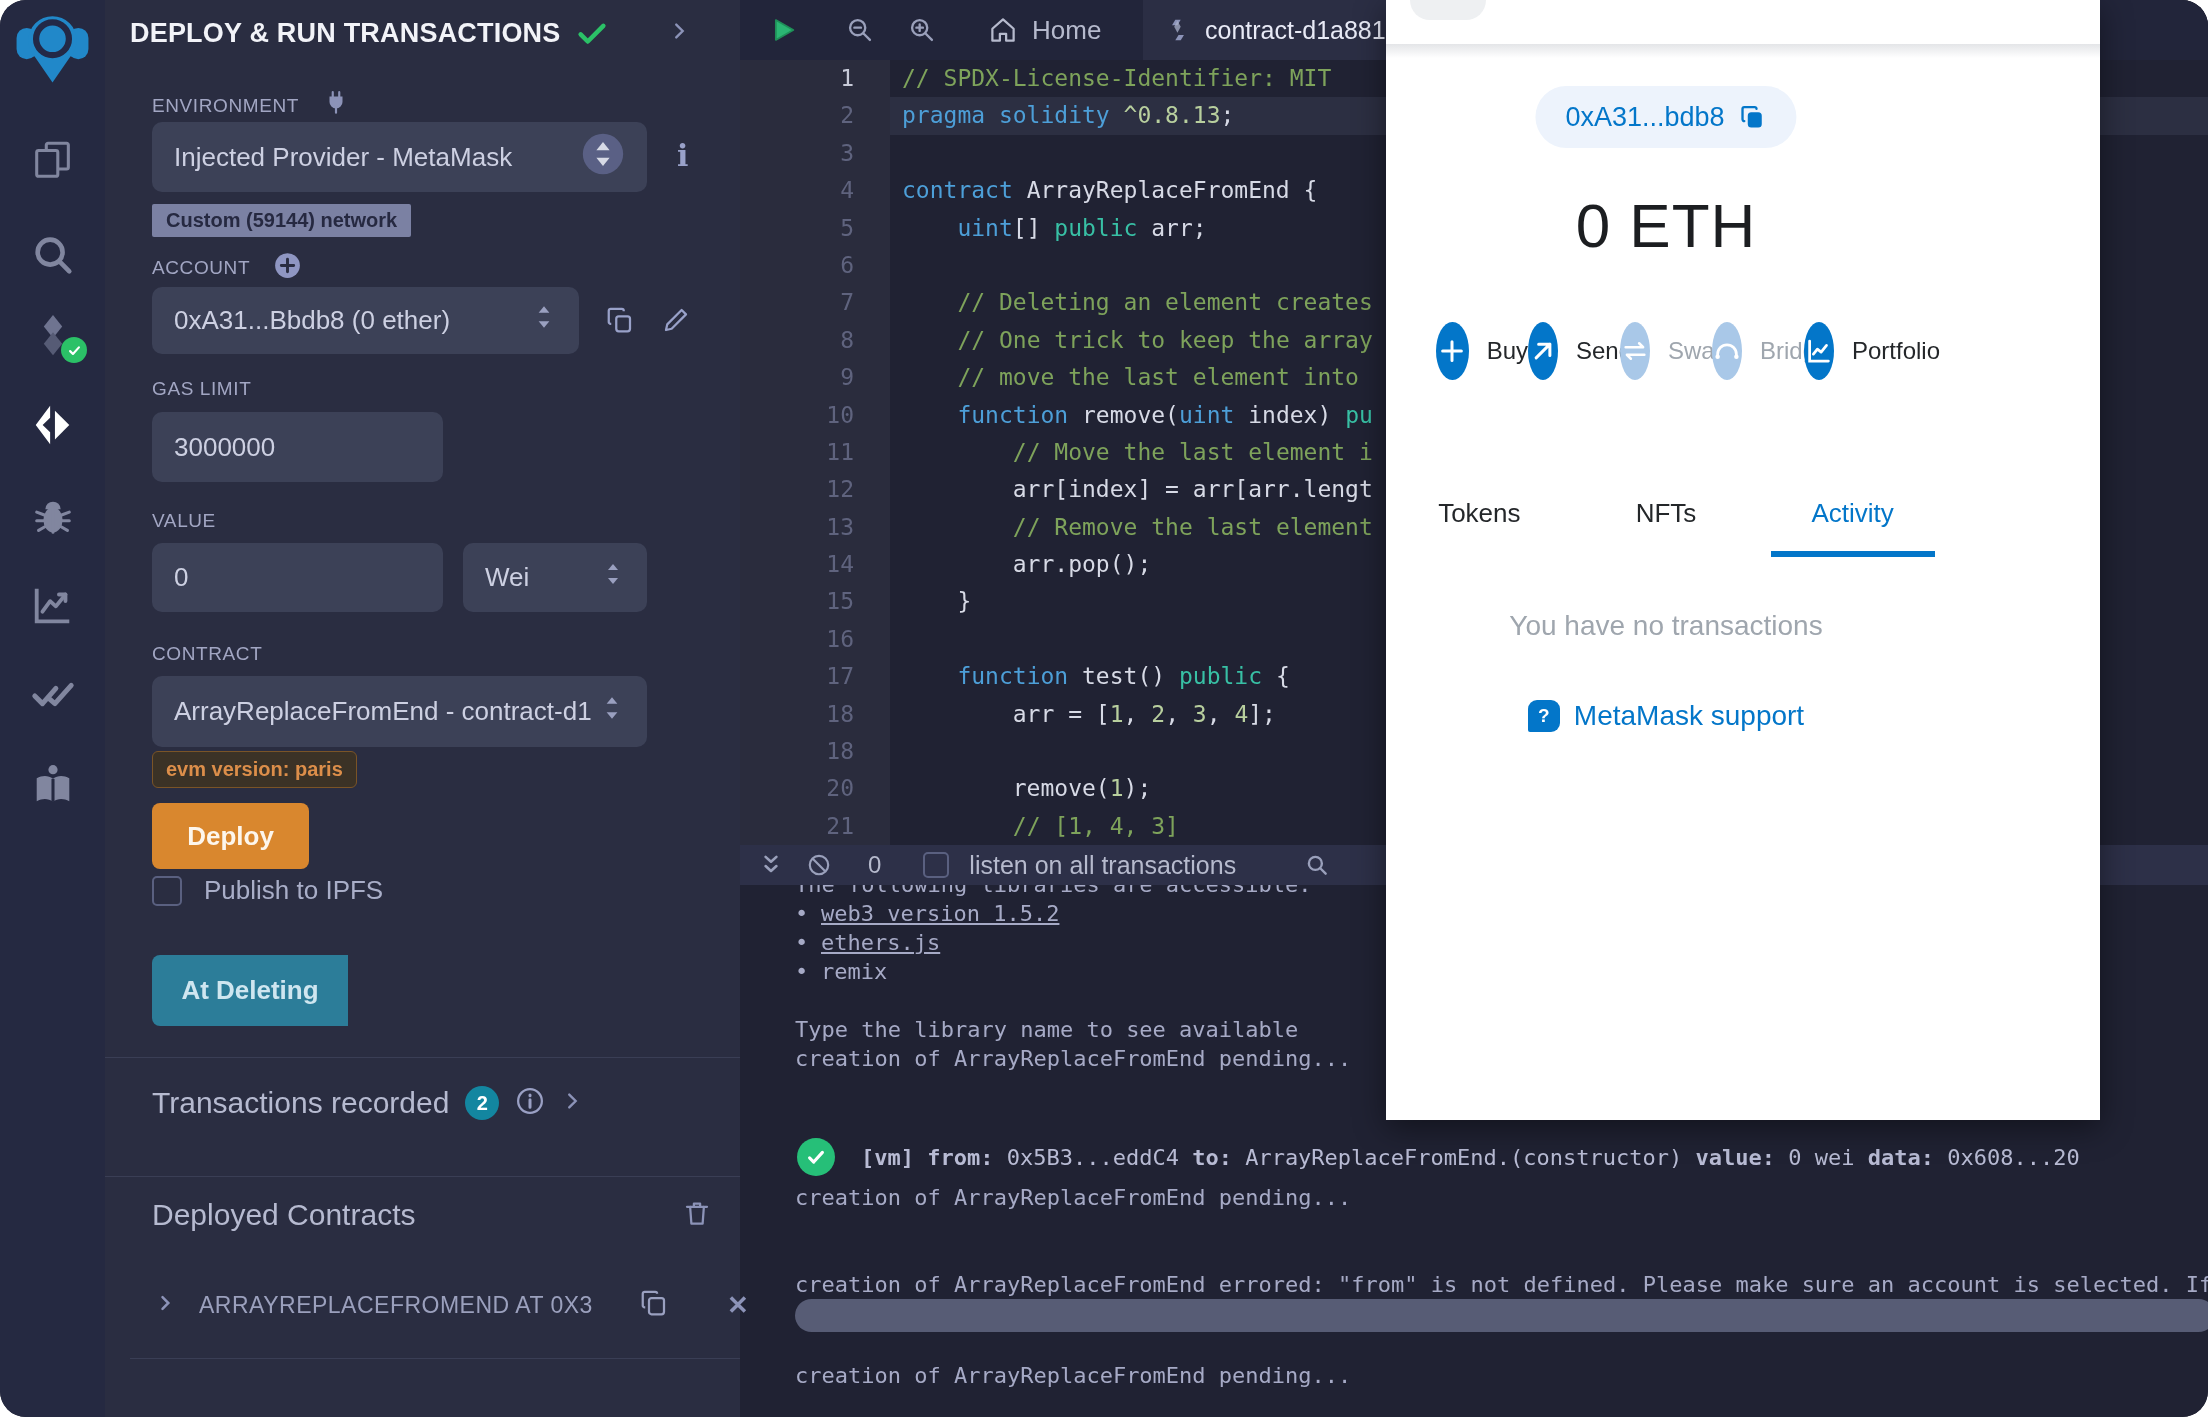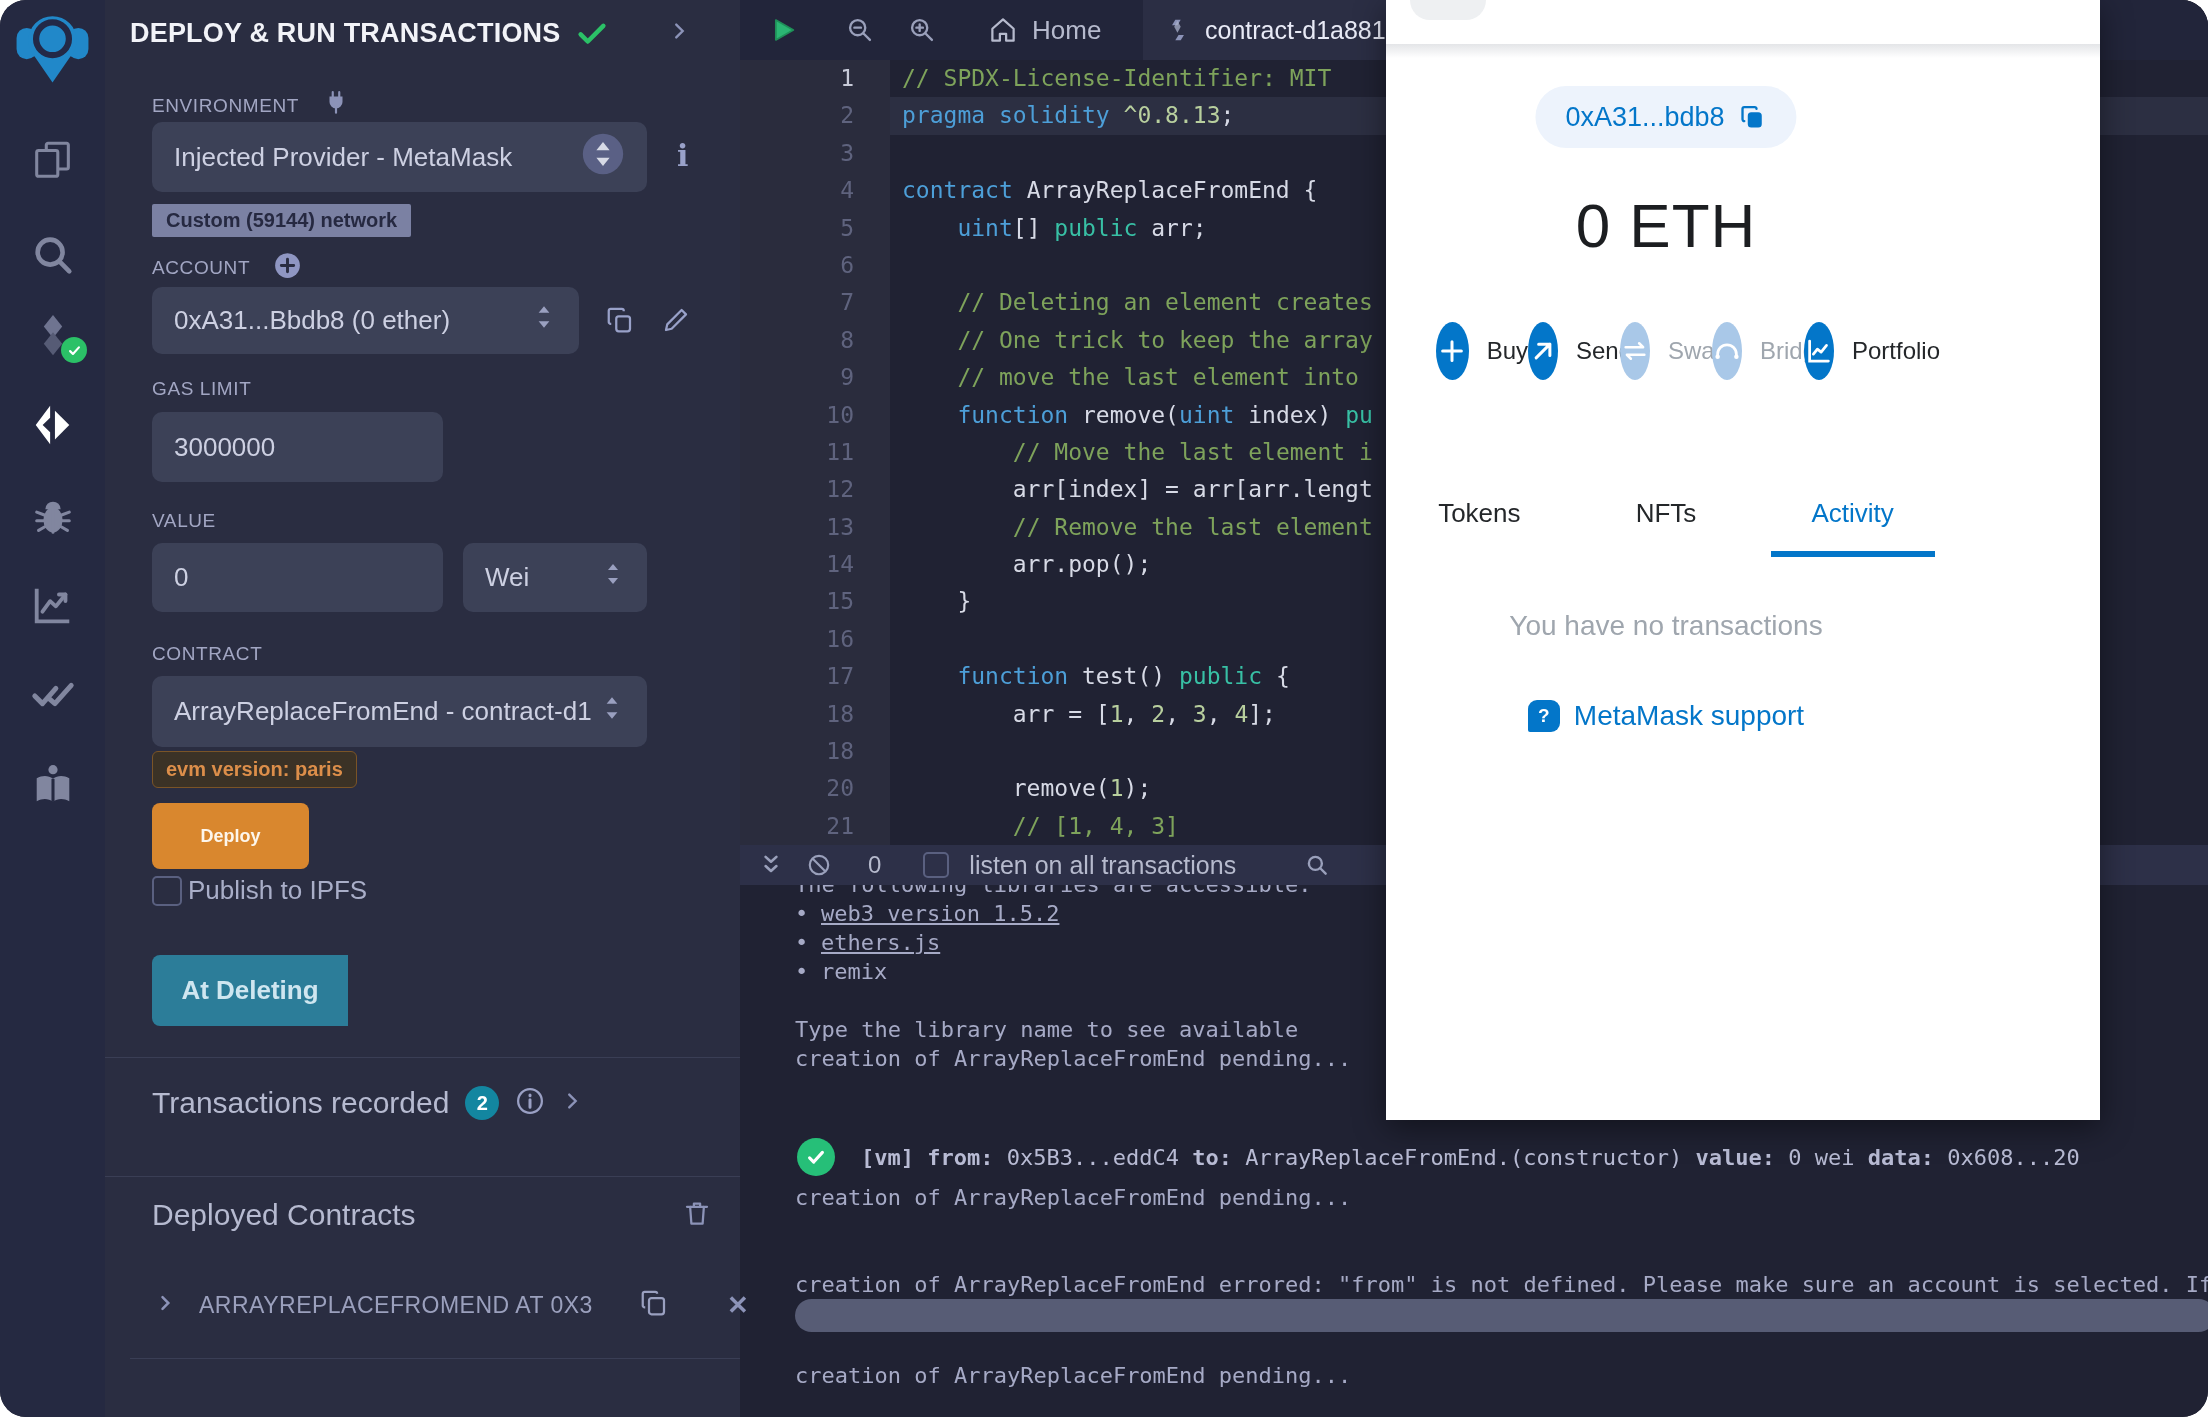--- a/index.html
+++ b/index.html
@@ -25,22 +25,22 @@
   .chev svg { width:22px; height:22px; }
   .select, .tinput { position:absolute; background:#3c4157; border:none; border-radius:10px; color:#cdd0e2; font-size:26px; display:flex; align-items:center; padding:0 22px; font-family:"Liberation Sans", sans-serif; }
   .select .sval { white-space:nowrap; overflow:hidden; flex:1; }
   .updown { margin-left:8px; flex:none; }
   .badge-net { position:absolute; left:47px; top:204px; height:33px; background:#7b81a3; border-radius:2px; display:flex; align-items:center; padding:8px 14px; font-size:20px; font-weight:bold; color:#262941; }
   .mini-ico { color:#99a1c9; }
   .row-icons { position:absolute; display:flex; gap:26px; color:#99a1c9; }
   .row-icons svg { width:30px; height:30px; }
   .info-i { position:absolute; font-family:"DejaVu Serif", serif; font-weight:bold; font-size:30px; color:#99a1c9; }
   .badge-evm { position:absolute; left:47px; top:751px; height:37px; background:#3b3226; border:1px solid #7a5427; border-radius:6px; display:flex; align-items:center; padding:0 13px; font-size:20px; font-weight:bold; color:#dc8e4a; }
-  .btn-deploy { position:absolute; left:47px; top:803px; width:157px; height:66px; background:#d9872e; border:none; border-radius:8px; color:#fdf6ec; font-size:18px; font-weight:600; font-family:"Liberation Sans", sans-serif; }
-  .pub-row { position:absolute; left:47px; top:875px; display:flex; align-items:center; gap:6px;justify-content:center; }
+  .btn-deploy { position:absolute; left:47px; top:803px; width:157px; height:66px; background:#d9872e; border:none; border-radius:8px; color:#fdf6ec; font-size:26px; font-weight:600; font-family:"Liberation Sans", sans-serif; }
+  .pub-row { position:absolute; left:47px; top:875px; display:flex; align-items:center; gap:22px;justify-content:center; }
   .cbox { width:30px; height:30px; border:2px solid #5a6080; border-radius:5px; background:transparent; }
   .pub-row .plbl { font-size:26px; color:#a9aec8; }
   .btn-ataddr { position:absolute; left:47px; top:955px; width:196px; height:71px; background:#2c7d99; border:none; border-radius:8px 0 0 8px; color:#cfe6f0; font-size:26px; font-weight:600; font-family:"Liberation Sans", sans-serif; }
   .inp-load { position:absolute; left:243px; top:955px; width:338px; height:71px; background:#3c4157; border:none; border-radius:0 8px 8px 0; padding:0 20px; font-size:23px; color:#cdd0e2; font-family:"Liberation Sans", sans-serif; }
   .inp-load::placeholder { color:#7e86a6; }
   .pdivider { position:absolute; left:0; width:635px; height:1px; background:#3a3e55; }
   .sec-head { position:absolute; left:47px; display:flex; align-items:center; gap:16px; width:560px; }
   .sec-head .st { font-size:30px; color:#b6bad0; }
   .cnt-badge { width:34px; height:34px; border-radius:50%; background:#1386a0; color:#fff; font-size:20px; font-weight:bold; display:flex; align-items:center; justify-content:center; }
   .dep-row { position:absolute; left:50px; top:1288px; width:560px; display:flex; align-items:center; gap:24px; color:#9ba0bd; }

